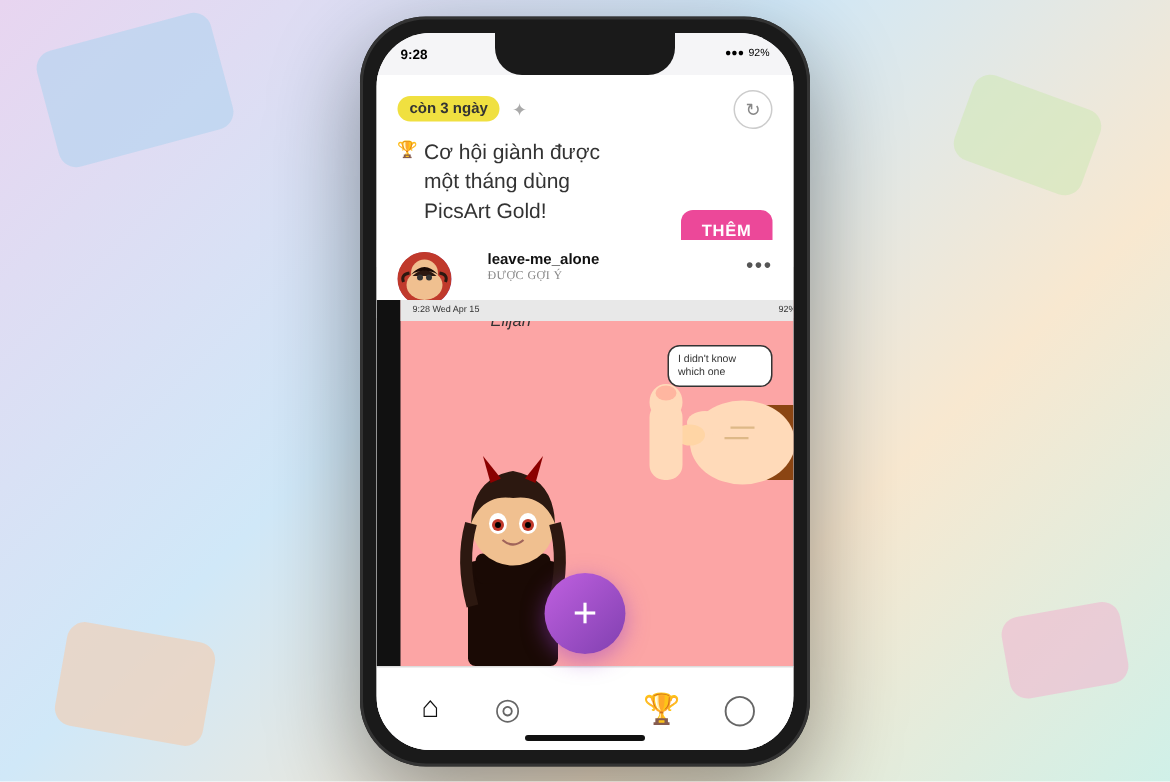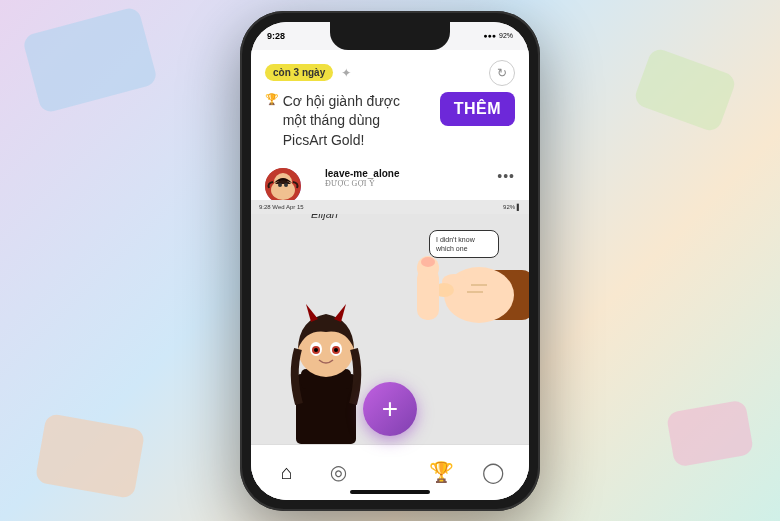--- a/index.html
+++ b/index.html
@@ -178,28 +178,29 @@
       font-size: 11px;
       margin-top: 1px;
     }
     .challenge-text {
       font-size: 14px;
       color: #333;
       line-height: 1.4;
       max-width: 140px;
     }
     .them-btn {
-      background: #6d28d9;
+      background: #ec4899;
       color: #fff;
-      font-size: 16px;
+      font-size: 11px;
       font-weight: 700;
       padding: 8px 14px;
       border-radius: 8px;
       white-space: nowrap;
       letter-spacing: 0.5px;
+      margin-top: 48px;
     }
 
     
     .user-section {
       position: absolute;
       top: 138px;
       left: 0;
       right: 0;
       background: #fff;
       padding: 8px 14px;
@@ -248,21 +249,22 @@
       bottom: 56px;
       background: #111;
       overflow: hidden;
     }
 
     
     .post-illustration {
       width: 100%;
       height: 100%;
       position: relative;
-      background: #e5e5e5;
+      background: #fca5a5;
+      margin-left: 16px;
     }
 
     
     .drawing-name {
       position: absolute;
       top: 8px;
       left: 60px;
       font-size: 11px;
       font-style: italic;
       color: #333;

